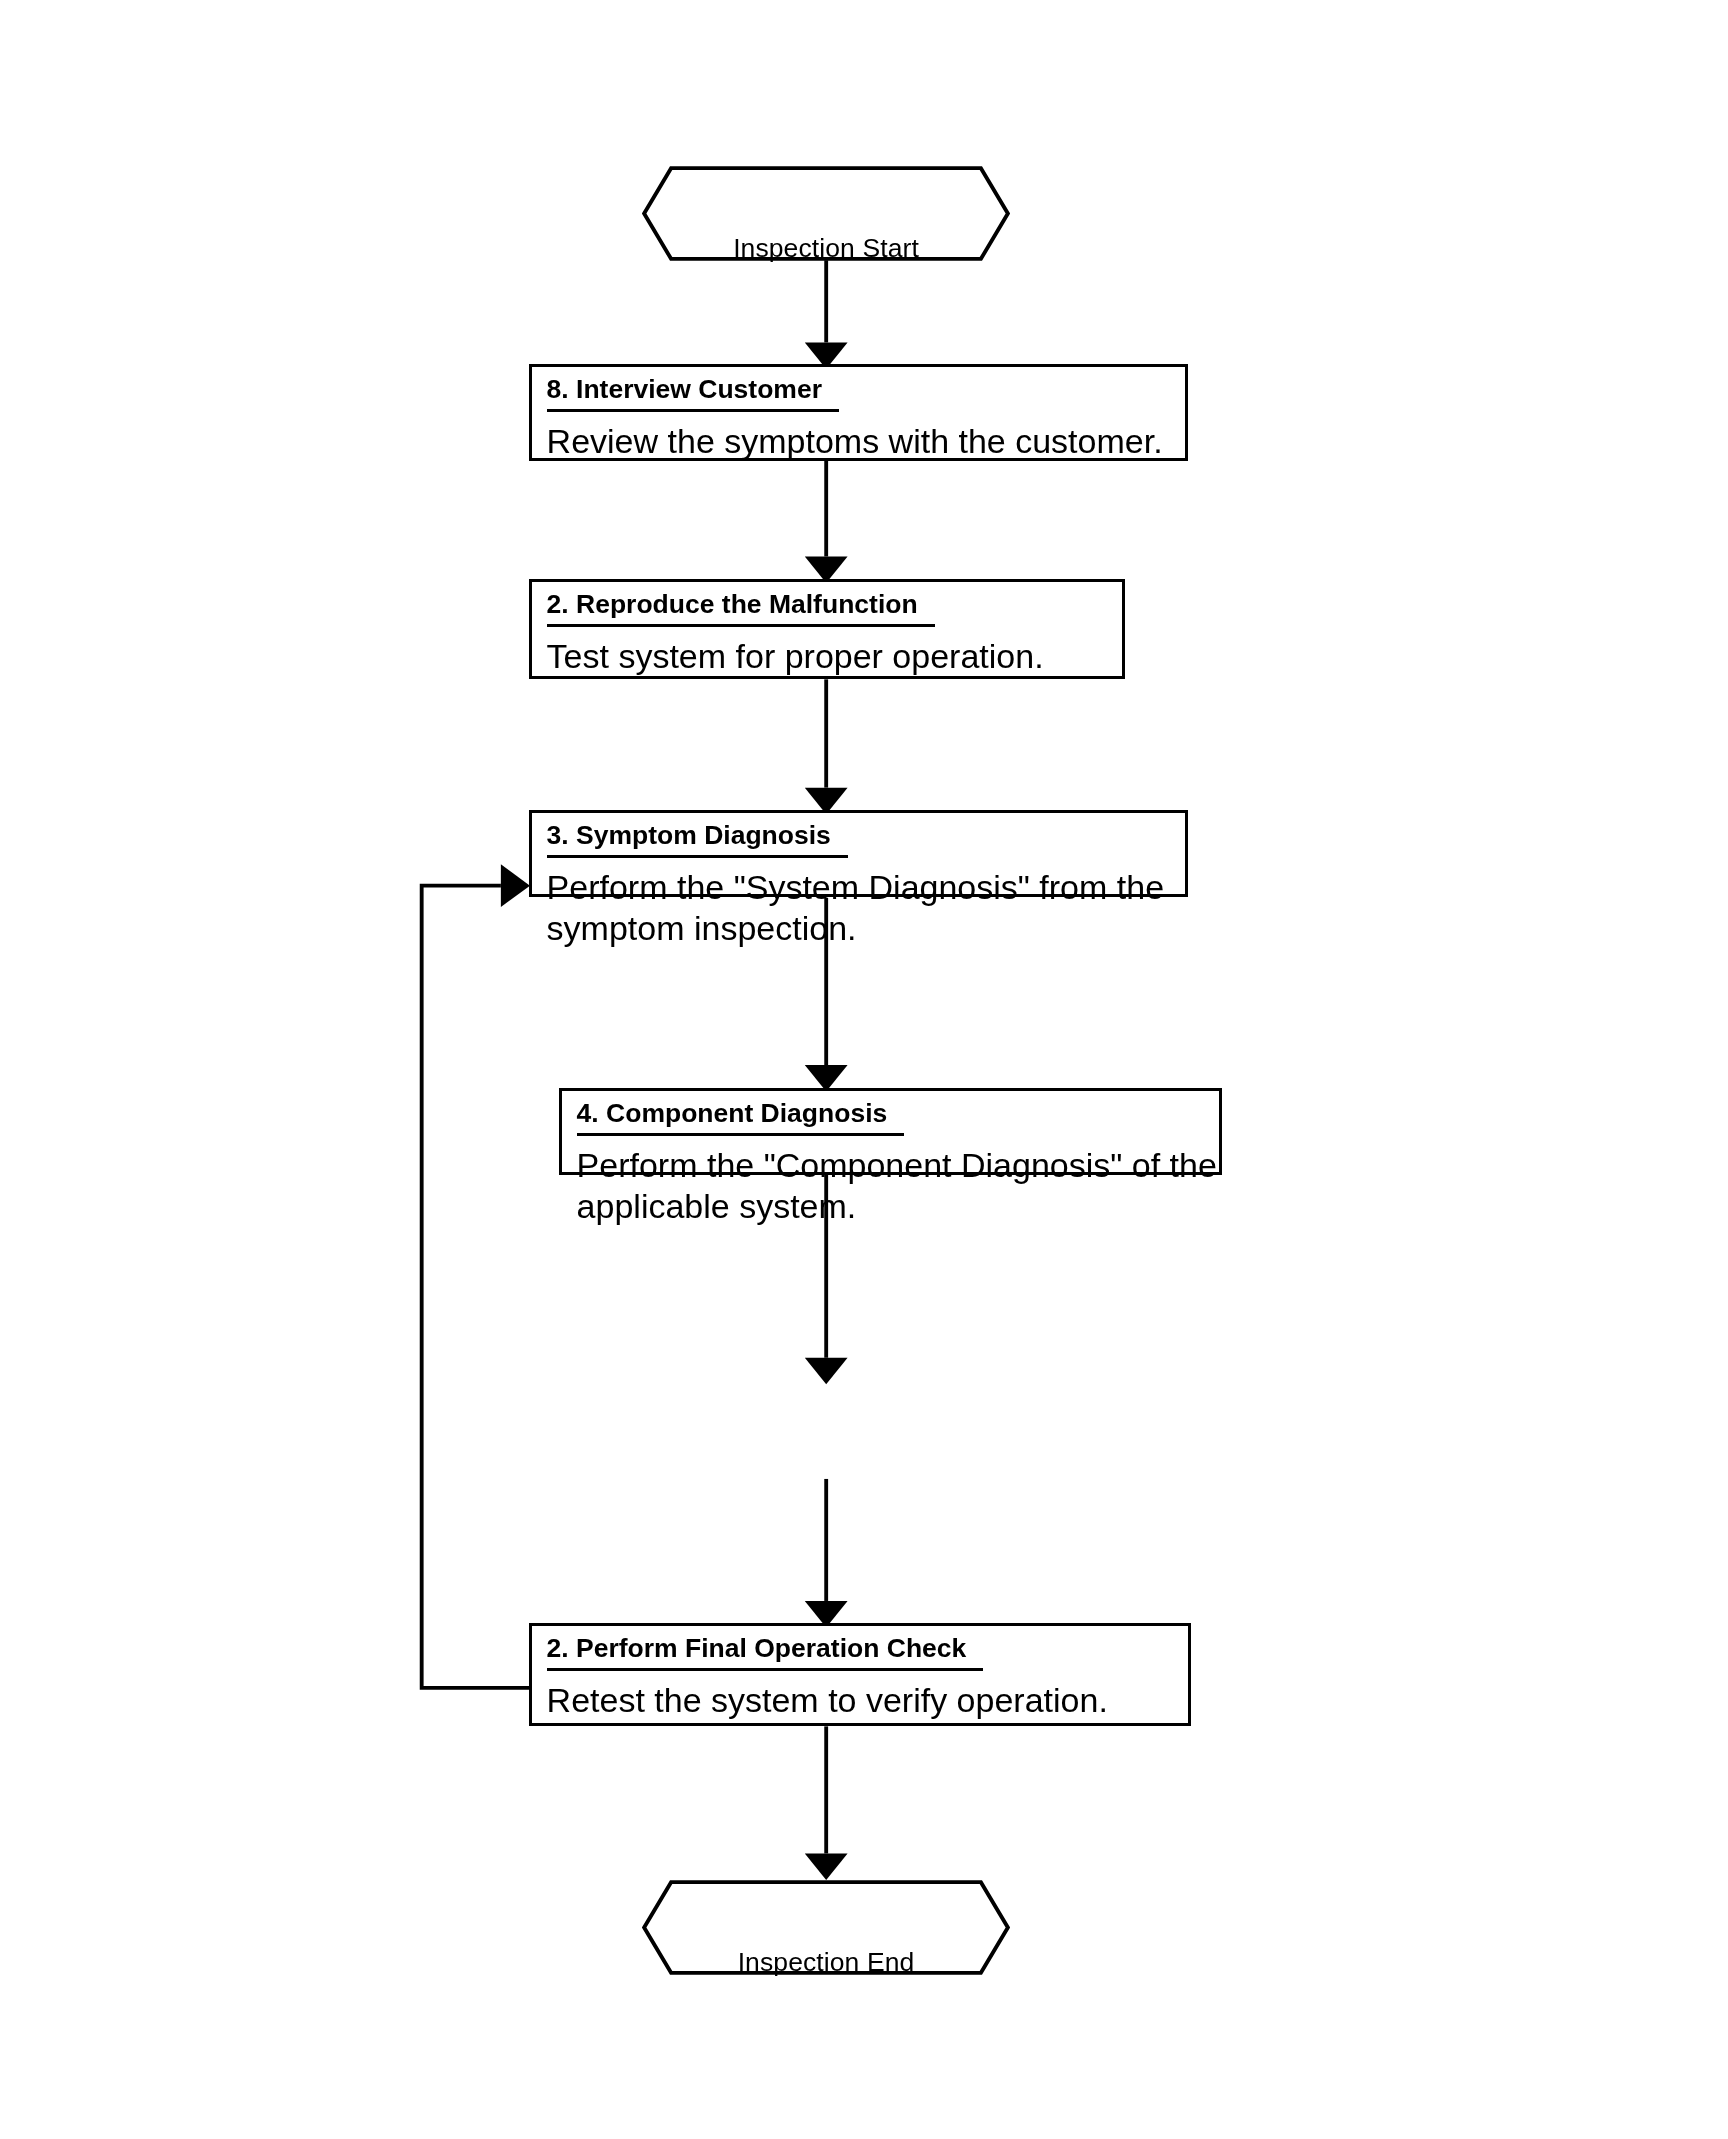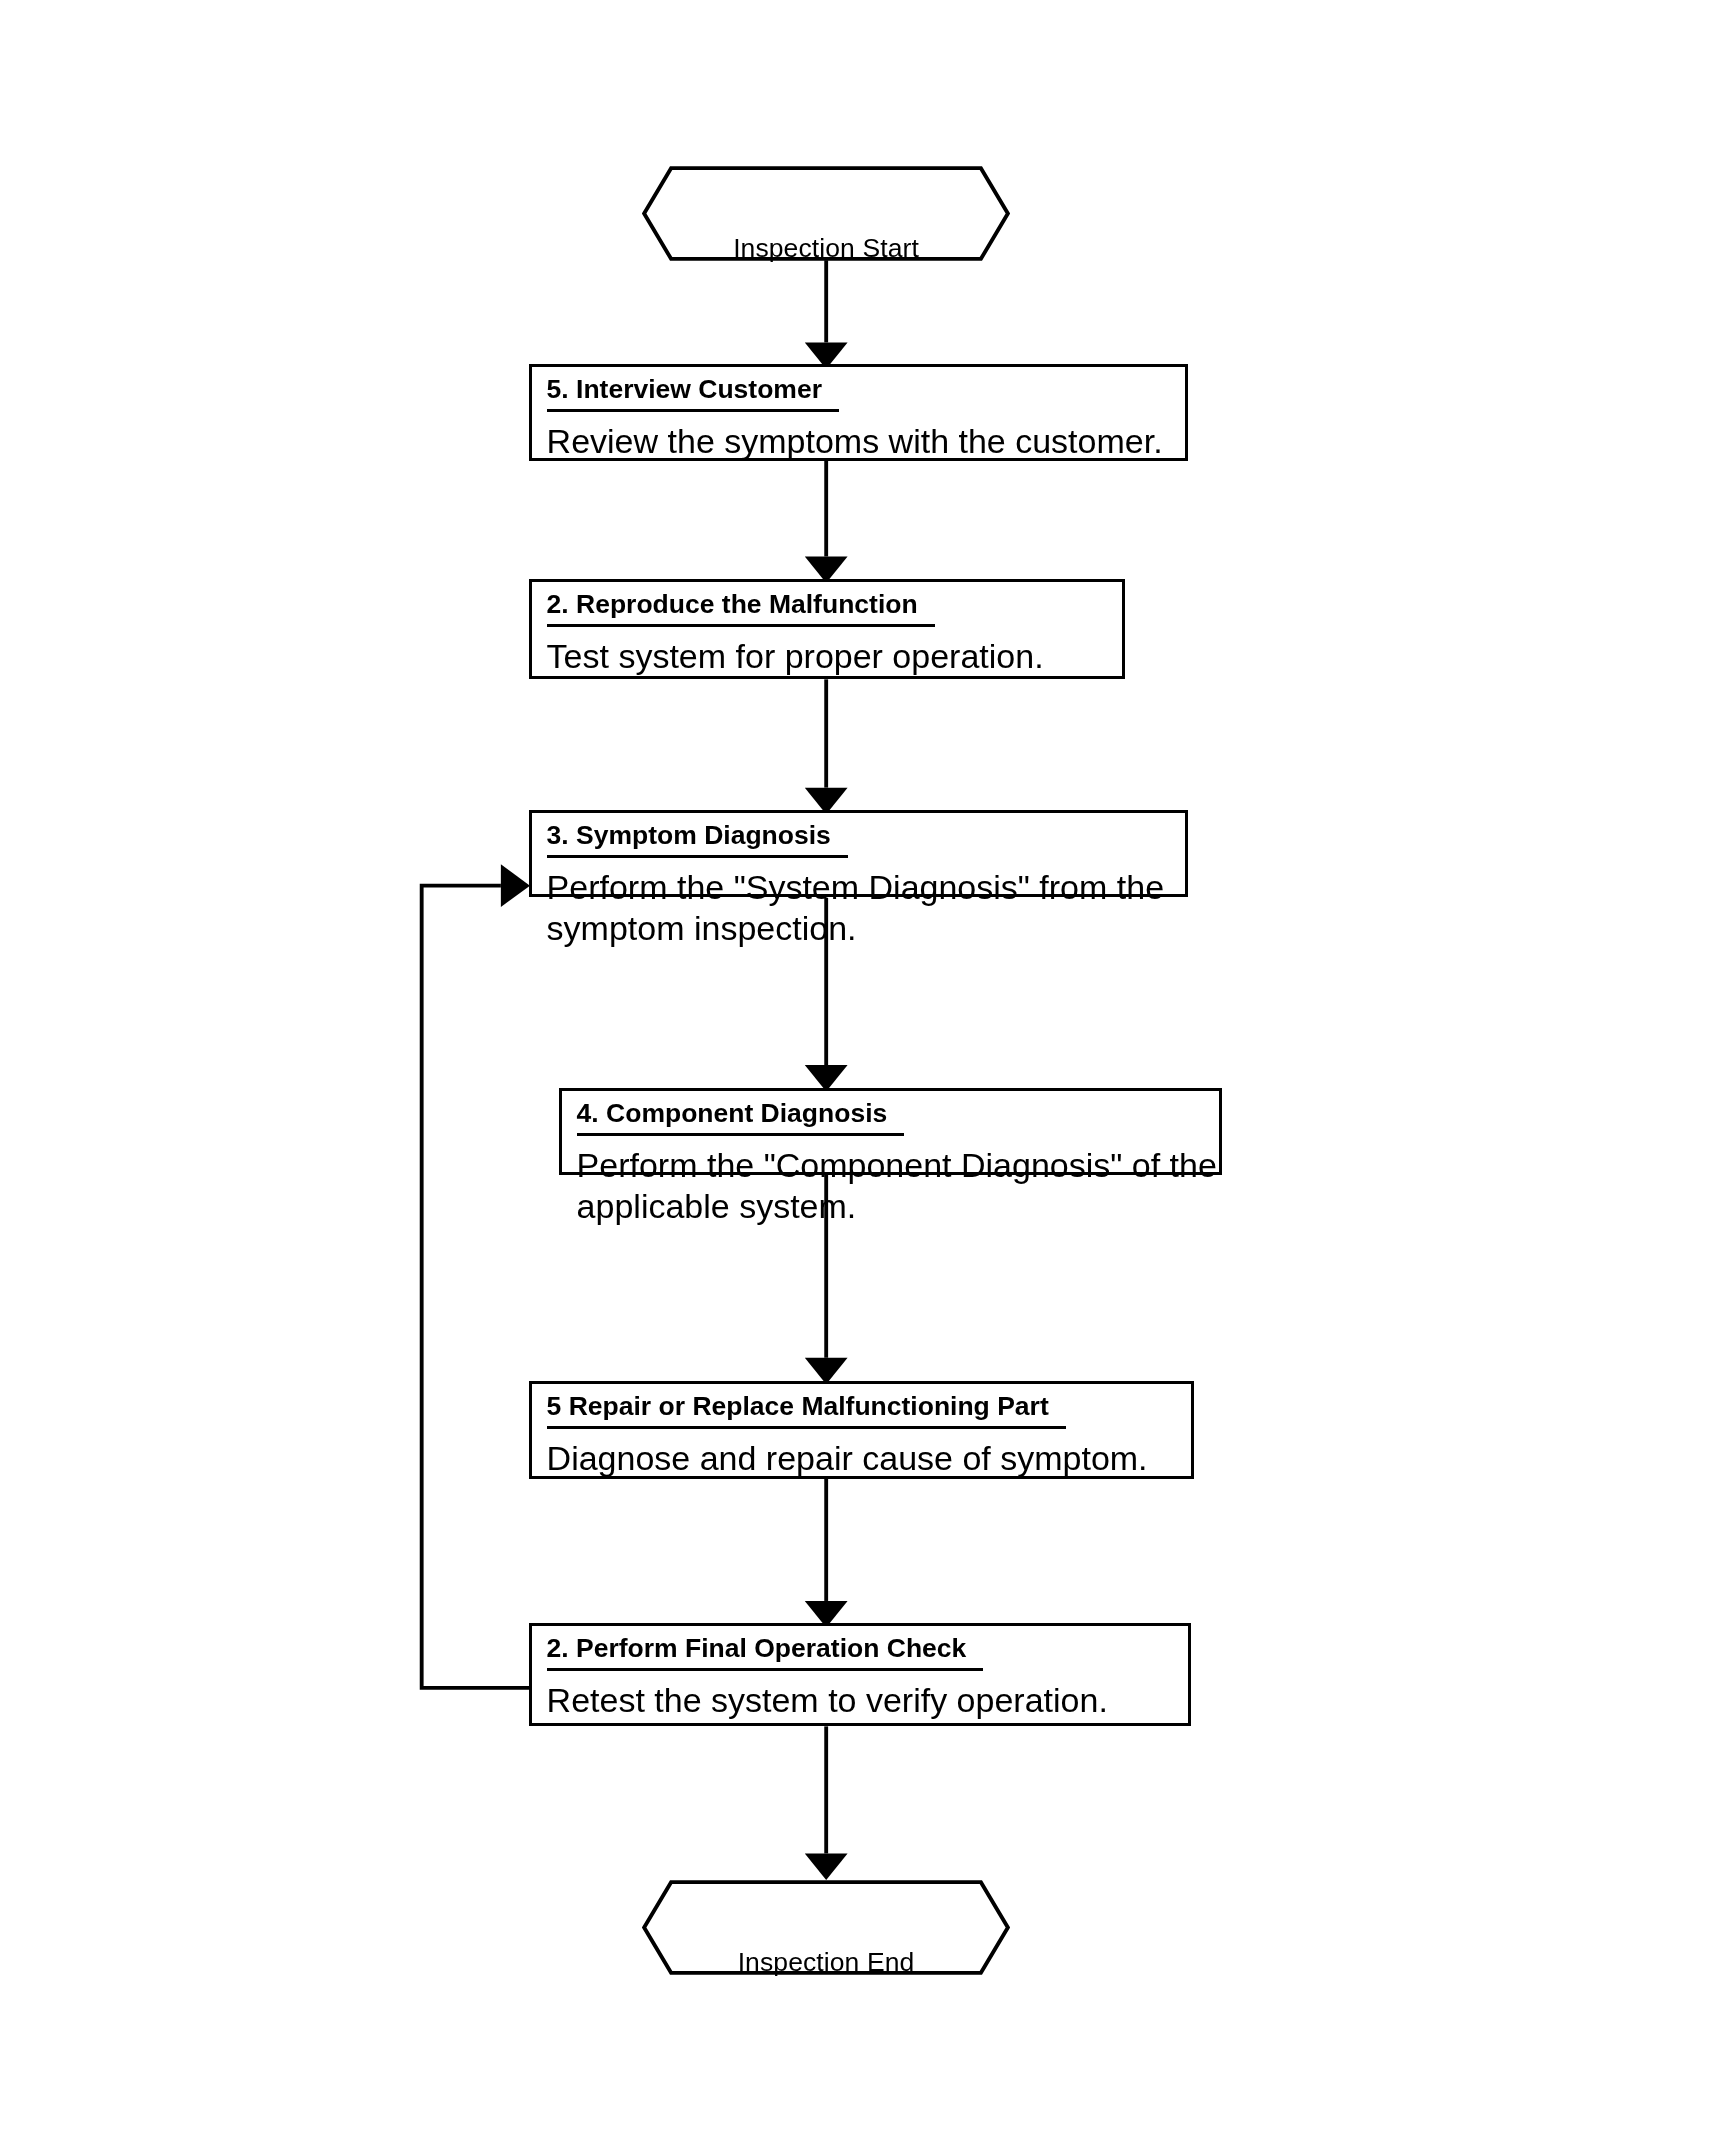--- a/index.html
+++ b/index.html
@@ -125,45 +125,41 @@
   </svg>
 
   <div class="terminator" style="left:642px; top:166px; width:368px; height:95px;">
     <svg width="368" height="95" viewBox="0 0 860 222" xmlns="http://www.w3.org/2000/svg">
       <polygon points="68,5 792,5 855,111 792,217 68,217 5,111" fill="#ffffff" stroke="#000000" stroke-width="9"></polygon>
     </svg>
     <span class="term-label">Inspection Start</span>
   </div>
 
   <div class="pbox" style="left:529px; top:364px; width:659px; height:97px;">
-    <div class="pbox-title">5. Interview Customer</div>
+    <div class="pbox-title">8. Interview Customer</div>
     <div class="pbox-body">Review the symptoms with the customer.</div>
   </div>
 
   <div class="pbox" style="left:529px; top:579px; width:596px; height:100px;">
     <div class="pbox-title">2. Reproduce the Malfunction</div>
     <div class="pbox-body">Test system for proper operation.</div>
   </div>
 
   <div class="pbox" style="left:529px; top:810px; width:659px; height:87px;">
     <div class="pbox-title">3. Symptom Diagnosis</div>
     <div class="pbox-body">Perform the "System Diagnosis" from the
 symptom inspection.</div>
   </div>
 
   <div class="pbox" style="left:559px; top:1088px; width:663px; height:87px;">
     <div class="pbox-title">4. Component Diagnosis</div>
     <div class="pbox-body">Perform the "Component Diagnosis" of the
 applicable system.</div>
   </div>
 
-  <div class="pbox" style="left:529px; top:1381px; width:665px; height:98px;">
-    <div class="pbox-title">5 Repair or Replace Malfunctioning Part</div>
-    <div class="pbox-body">Diagnose and repair cause of symptom.</div>
-  </div>
 
   <div class="pbox" style="left:529px; top:1623px; width:662px; height:103px;">
     <div class="pbox-title">2. Perform Final Operation Check</div>
     <div class="pbox-body">Retest the system to verify operation.</div>
   </div>
 
   <div class="terminator" style="left:642px; top:1880px; width:368px; height:95px;">
     <svg width="368" height="95" viewBox="0 0 860 222" xmlns="http://www.w3.org/2000/svg">
       <polygon points="68,5 792,5 855,111 792,217 68,217 5,111" fill="#ffffff" stroke="#000000" stroke-width="9"></polygon>
     </svg>

